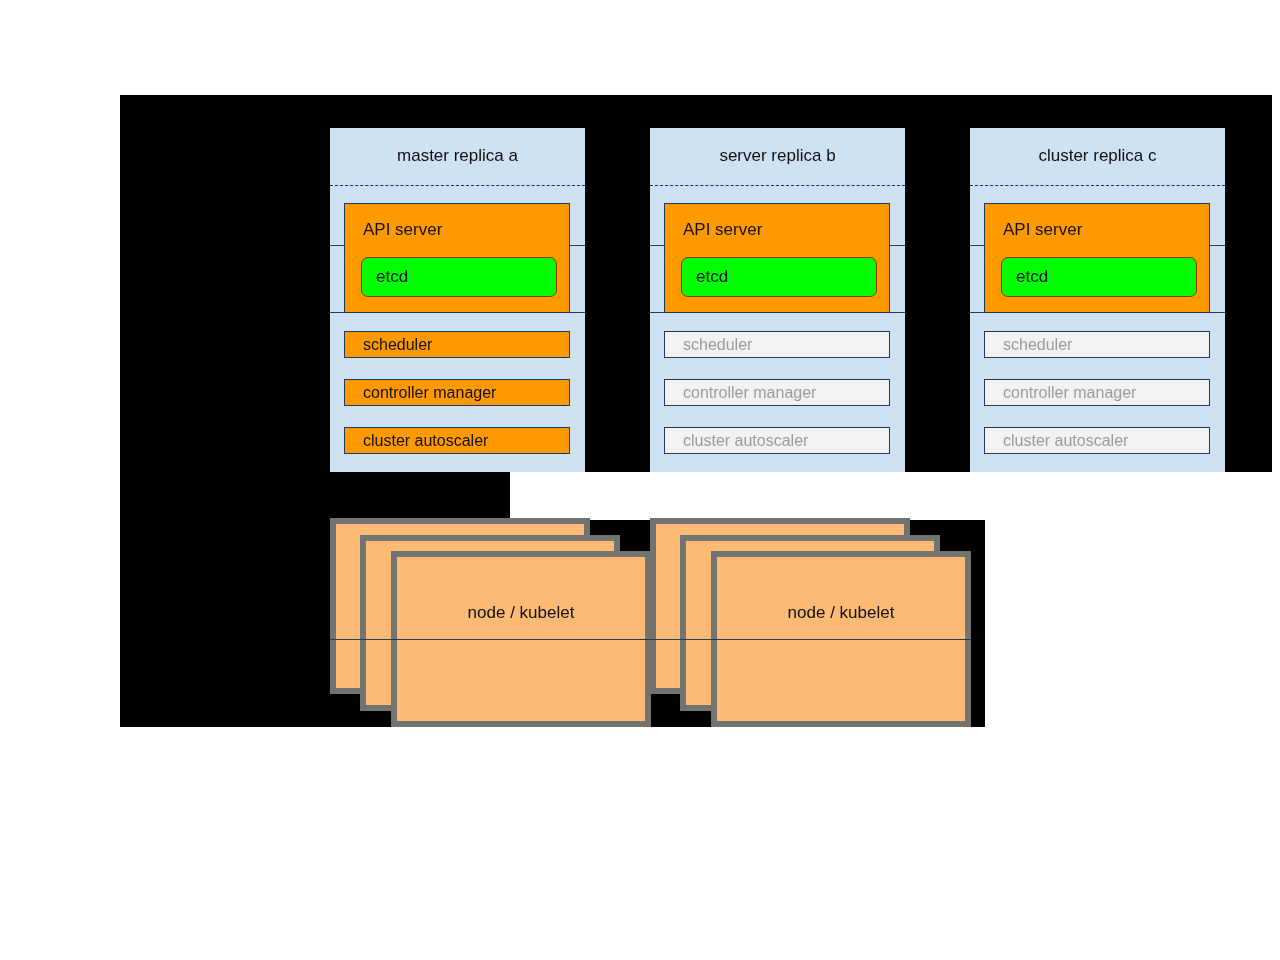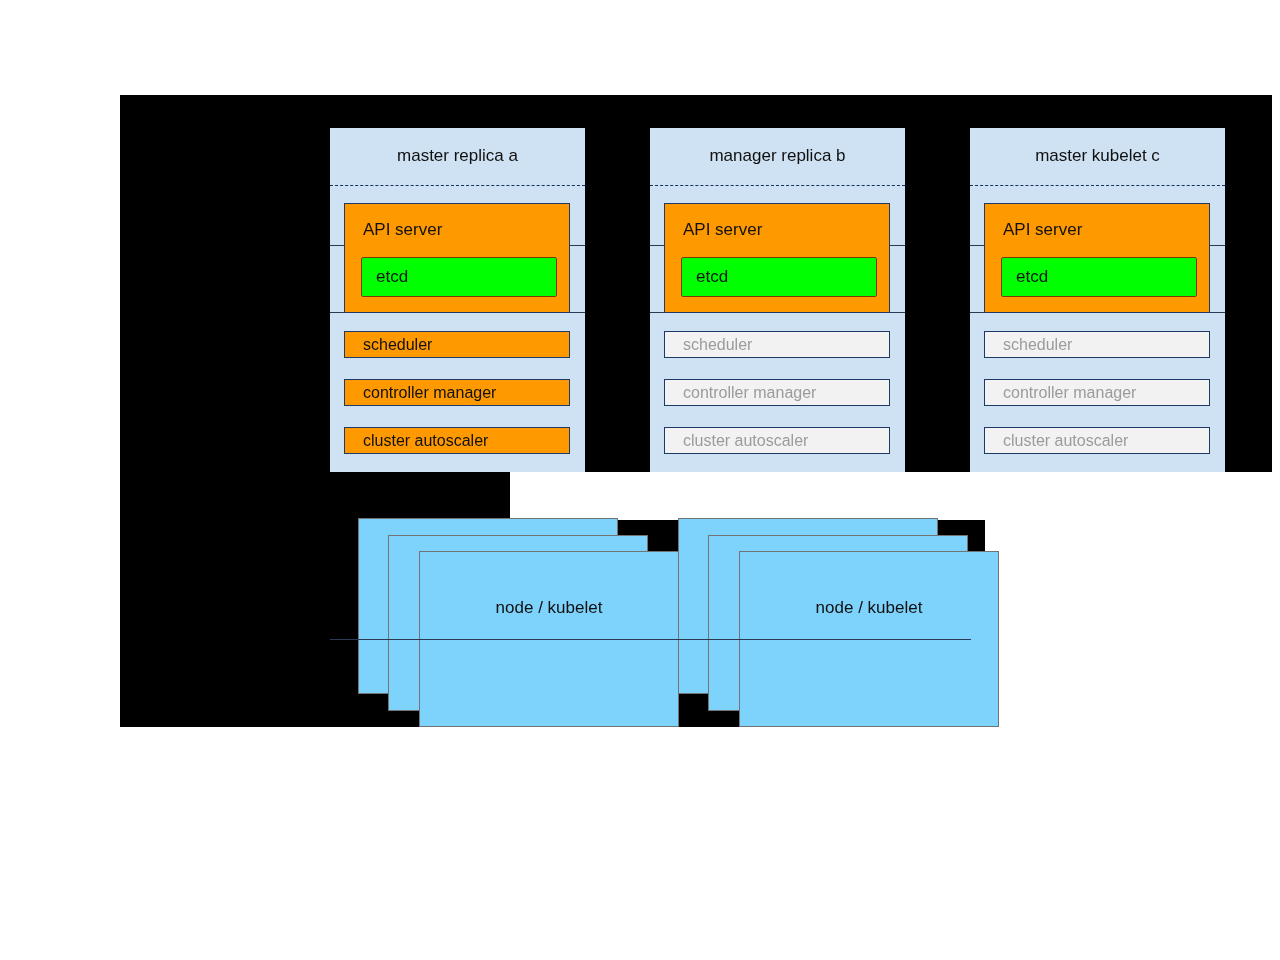--- a/index.html
+++ b/index.html
@@ -24,27 +24,27 @@
         padding-left:18px;}
   .comp.on{background:#ff9900;color:#111111;}
   .comp.off{background:#f2f2f2;color:#9b9b9b;}
 
   .apisrv{position:absolute;box-sizing:border-box;background:#ff9900;
           border:1px solid #1f3864;}
   .apisrv-label{position:absolute;left:10px;top:16px;font-size:17px;
                 color:#111111;line-height:19px;margin-left:8px;}
 
   .etcd{position:absolute;box-sizing:border-box;background:#00ff00;
-        border:1px solid #7a3b00;border-radius:2px;
+        border:1px solid #7a3b00;border-radius:7px;
         display:flex;align-items:center;padding-left:14px;
         font-size:17px;color:#111111;}
 
   
-  .nodebox{position:absolute;box-sizing:border-box;background:#7dd3fc;
-           border:1px solid #737373;margin-left:28px;}
+  .nodebox{position:absolute;box-sizing:border-box;background:#fdba74;
+           border:6px solid #737373;}
   .node-label{position:absolute;left:0;right:0;top:46px;text-align:center;
               font-size:17px;color:#111111;line-height:20px;}
 </style>
 </head>
 <body>
 
 <div id="stage">
 
   <div class="blk" style="left:120px;top:95px;width:1152px;height:377px;"></div>
   <div class="blk" style="left:120px;top:472px;width:390px;height:255px;"></div>
@@ -59,36 +59,36 @@
   <div class="solid-rule" style="left:330px;top:312px;width:255px;"></div>
   <div class="apisrv" style="left:344px;top:203px;width:226px;height:110px;">
     <div class="apisrv-label">API server</div>
   </div>
   <div class="etcd" style="left:361px;top:257px;width:196px;height:40px;">etcd</div>
   <div class="comp on" style="left:344px;top:331px;width:226px;height:27px;">scheduler</div>
   <div class="comp on" style="left:344px;top:379px;width:226px;height:27px;">controller manager</div>
   <div class="comp on" style="left:344px;top:427px;width:226px;height:27px;">cluster autoscaler</div>
 
   <div class="replica" style="left:650px;top:128px;width:255px;height:344px;">
-    <div class="replica-title">manager replica b</div>
+    <div class="replica-title">server replica b</div>
     <div class="dash" style="top:57px;"></div>
     <div class="dash" style="top:117px;"></div>
   </div>
   <div class="solid-rule" style="left:650px;top:245px;width:255px;"></div>
   <div class="solid-rule" style="left:650px;top:312px;width:255px;"></div>
   <div class="apisrv" style="left:664px;top:203px;width:226px;height:110px;">
     <div class="apisrv-label">API server</div>
   </div>
   <div class="etcd" style="left:681px;top:257px;width:196px;height:40px;">etcd</div>
   <div class="comp off" style="left:664px;top:331px;width:226px;height:27px;">scheduler</div>
   <div class="comp off" style="left:664px;top:379px;width:226px;height:27px;">controller manager</div>
   <div class="comp off" style="left:664px;top:427px;width:226px;height:27px;">cluster autoscaler</div>
 
   <div class="replica" style="left:970px;top:128px;width:255px;height:344px;">
-    <div class="replica-title">master kubelet c</div>
+    <div class="replica-title">cluster replica c</div>
     <div class="dash" style="top:57px;"></div>
     <div class="dash" style="top:117px;"></div>
   </div>
   <div class="solid-rule" style="left:970px;top:245px;width:255px;"></div>
   <div class="solid-rule" style="left:970px;top:312px;width:255px;"></div>
   <div class="apisrv" style="left:984px;top:203px;width:226px;height:110px;">
     <div class="apisrv-label">API server</div>
   </div>
   <div class="etcd" style="left:1001px;top:257px;width:196px;height:40px;">etcd</div>
   <div class="comp off" style="left:984px;top:331px;width:226px;height:27px;">scheduler</div>

